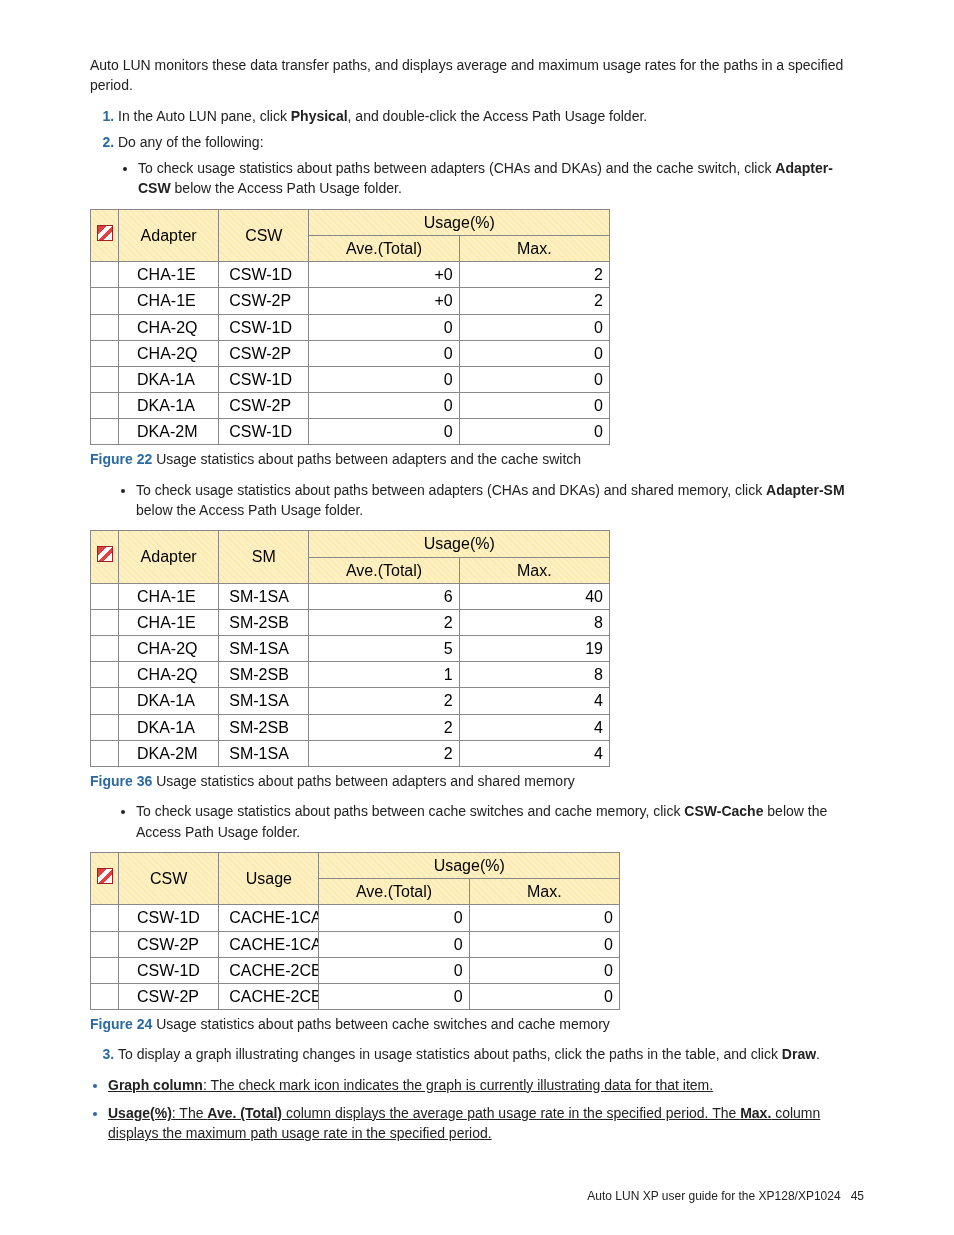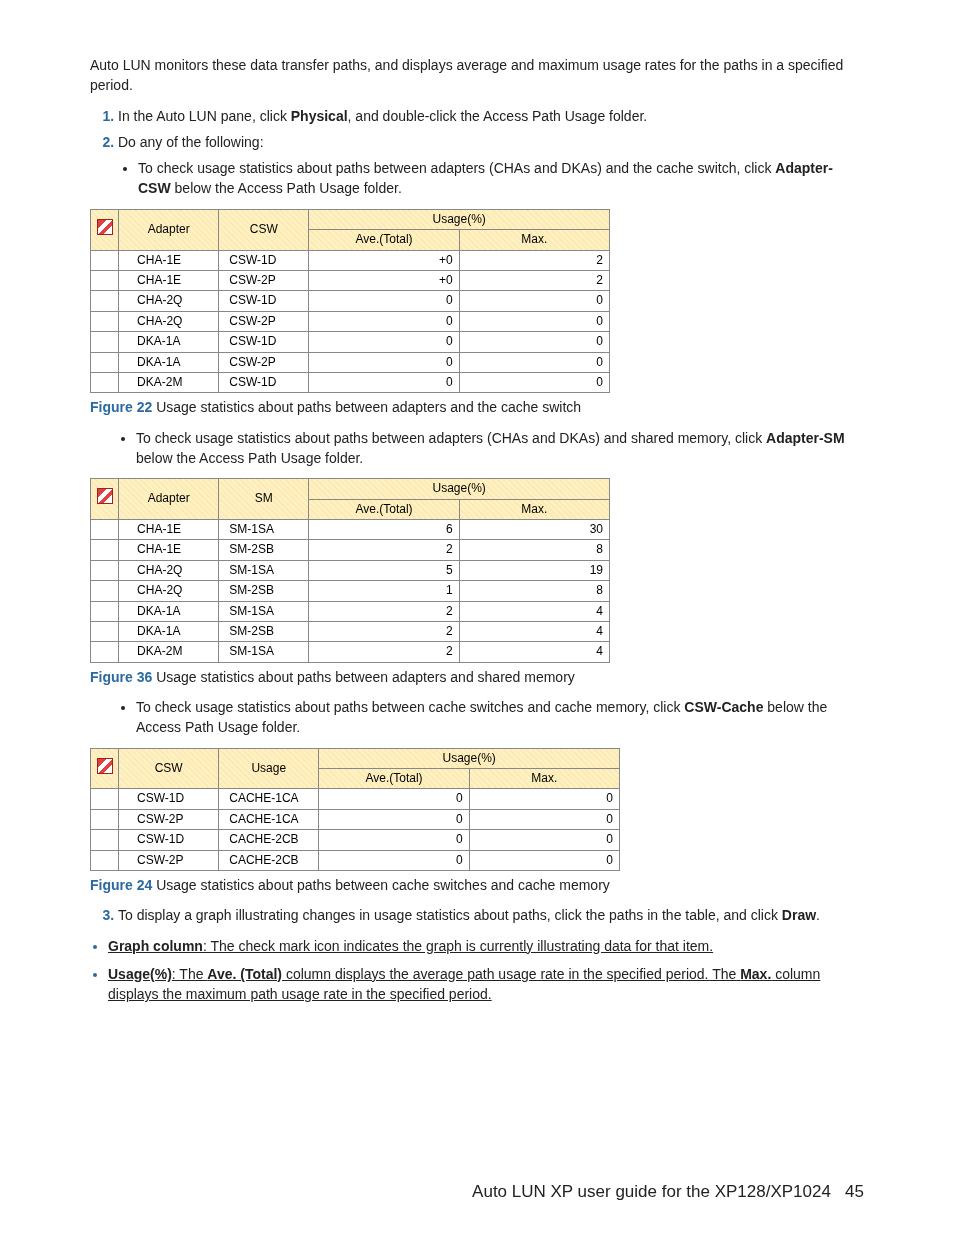--- a/index.html
+++ b/index.html
@@ -51,21 +51,21 @@
   ul.items > li::marker {
     color: #2b6aa1;
   }
   .fig-caption { margin: 4px 0 10px 0; }
   .fig-label { color: #2b6aa1; font-weight: bold; }
   
   .dt {
     border-collapse: collapse;
     margin: 6px 0 2px 0;
     font-family: Verdana, Geneva, sans-serif;
-    font-size: 12px;
+    font-size: 16px;
     color: #000;
     table-layout: fixed;
   }
   .dt th, .dt td {
     border: 1px solid #888;
     padding: 1px 6px;
     height: 18px;
     box-sizing: border-box;
     overflow: hidden;
     white-space: nowrap;
@@ -82,21 +82,21 @@
     border: 1px solid #a02020;
     background: linear-gradient(135deg,#e04040 30%,#fff 30%,#fff 50%,#e04040 50%,#e04040 70%,#fff 70%);
     box-sizing: border-box;
   }
   .right { text-align: right; }
   .colB { background:#fff; }
   .footer {
     position: absolute;
     bottom: 30px;
     right: 90px;
-    font-size: 17px;
+    font-size: 12px;
     color: #222;
   }
   .bold { font-weight: bold; }
 </style>
 </head>
 <body>
 
 <div class="page">
 
   <p class="intro">Auto LUN monitors these data transfer paths, and displays average and maximum usage rates for the paths in a specified period.</p>
@@ -214,21 +214,21 @@
         <th>Ave.(Total)</th>
         <th>Max.</th>
       </tr>
     </thead>
     <tbody>
         <tr>
           <td class="iconcell colB"></td>
           <td class="colB" style="padding-left: 18px;">CHA-1E</td>
           <td class="colB" style="padding-left: 10px;">SM-1SA</td>
           <td class="colB right">6</td>
-          <td class="colB right">30</td>
+          <td class="colB right">40</td>
         </tr>
         <tr>
           <td class="iconcell colB"></td>
           <td class="colB" style="padding-left: 18px;">CHA-1E</td>
           <td class="colB" style="padding-left: 10px;">SM-2SB</td>
           <td class="colB right">2</td>
           <td class="colB right">8</td>
         </tr>
         <tr>
           <td class="iconcell colB"></td>

